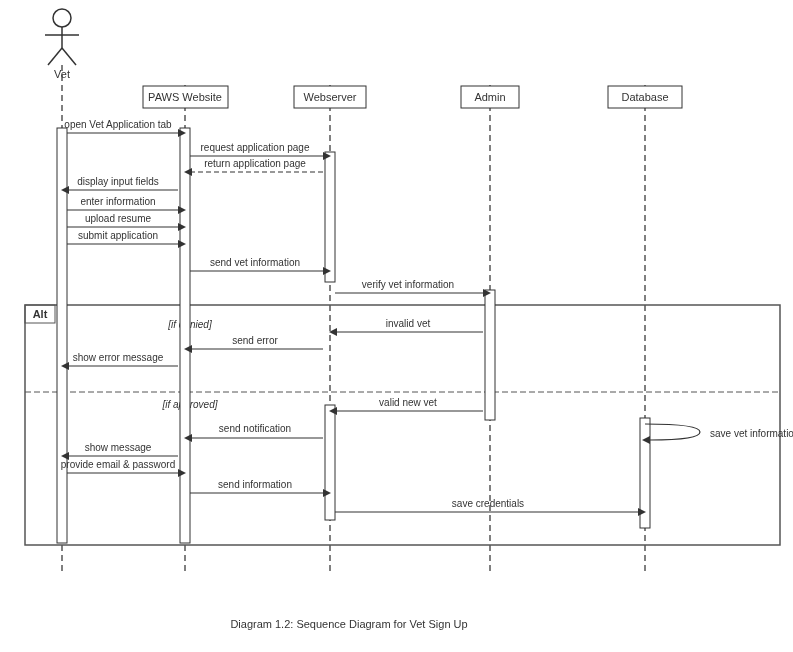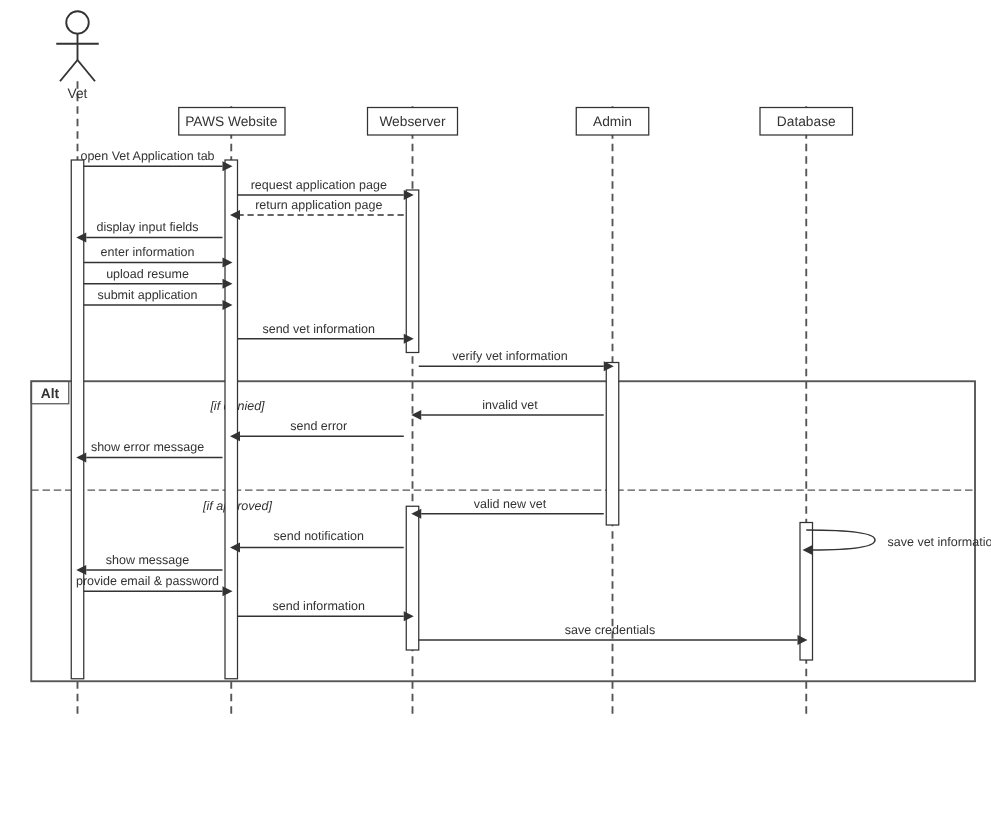--- a/index.html
+++ b/index.html
@@ -159,13 +159,14 @@
     <line x1="190" y1="493" x2="323" y2="493" stroke="#333" stroke-width="1.2"></line>
     <polygon points="323,489 331,493 323,497" fill="#333"></polygon>
     <text x="255" y="488" text-anchor="middle" font-size="10" fill="#333">send information</text>
 
     <line x1="335" y1="512" x2="638" y2="512" stroke="#333" stroke-width="1.2"></line>
     <polygon points="638,508 646,512 638,516" fill="#333"></polygon>
     <text x="488" y="507" text-anchor="middle" font-size="10" fill="#333">save credentials</text>
 
   </svg>
 
+  <div class="diagram-caption" style="position:absolute;bottom:5px;width:100%;text-align:center;font-size:11px;color:#333;">Diagram 1.2: Sequence Diagram for Vet Sign Up</div>
 </div>
 
 </body></html>

